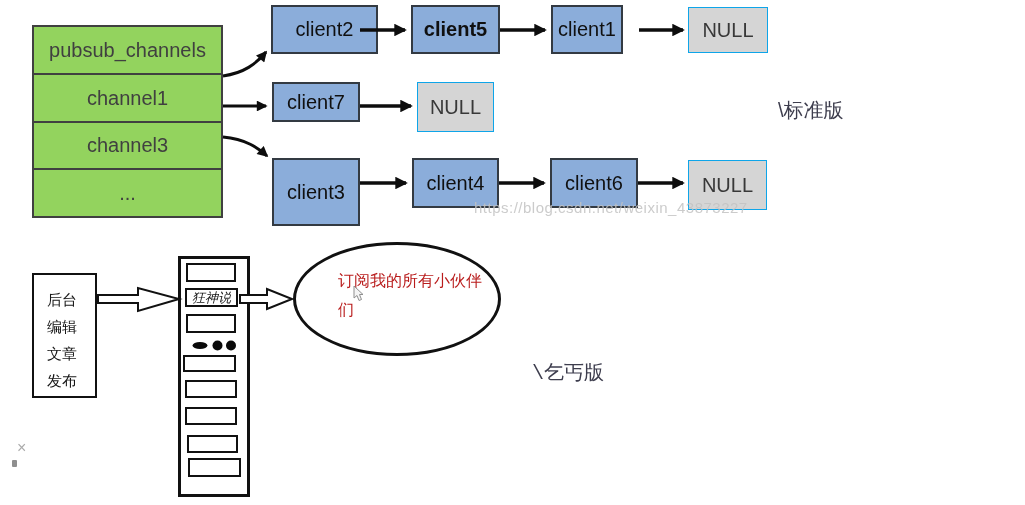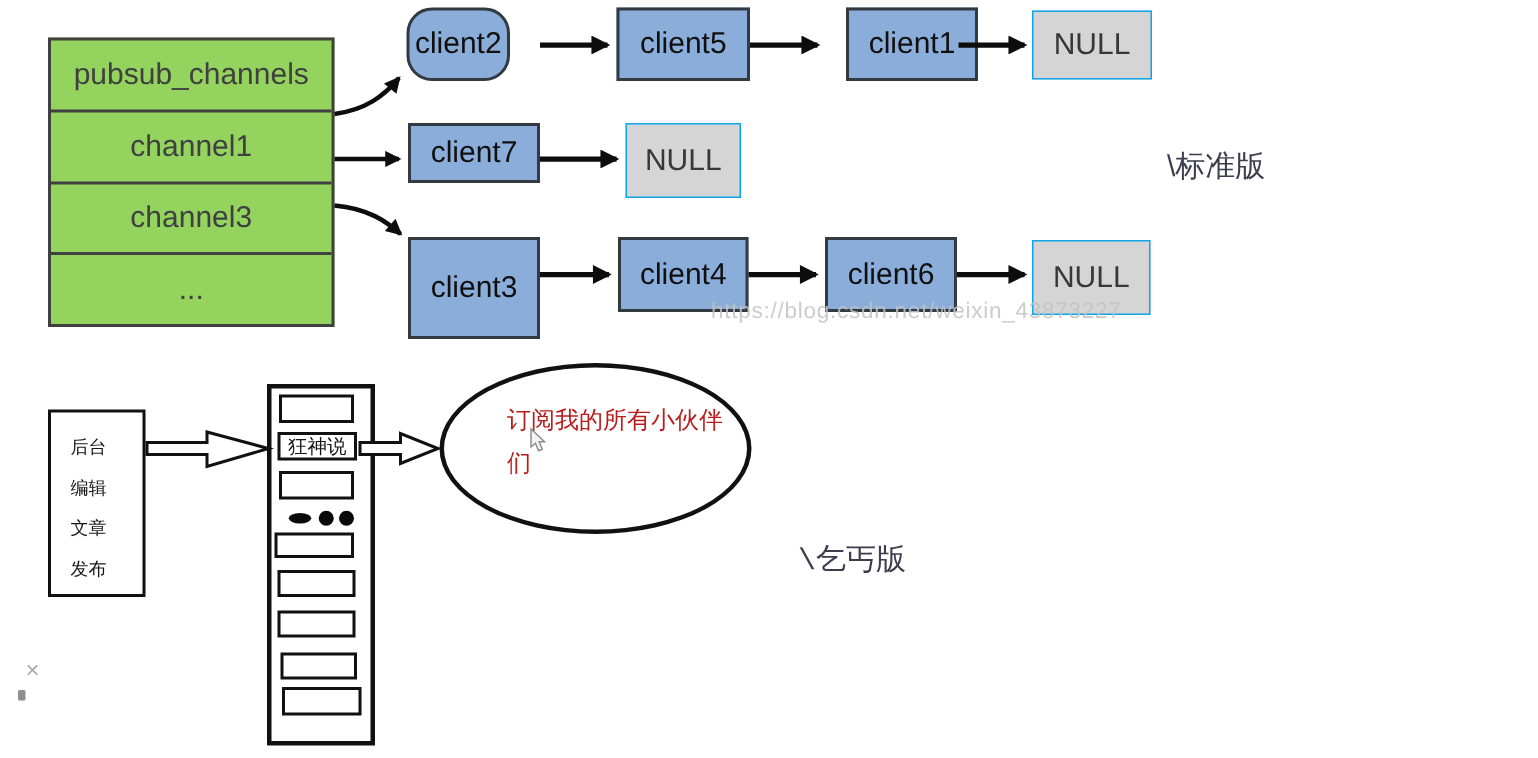--- a/index.html
+++ b/index.html
@@ -56,21 +56,21 @@
     font-size:15px;color:var(--watermark-grey);opacity:.85;
     letter-spacing:.5px;white-space:nowrap;
   }
 
   
   .publisher-box{
     position:absolute;left:32px;top:273px;width:65px;height:125px;
     border:2px solid var(--diagram-ink);background:#fff;
     padding:11px 0 0 13px;
   }
-  .publisher-line{font-size:12px;color:#151515;line-height:27px;font-family:Liberation Mono, monospace;}
+  .publisher-line{font-size:15px;color:#151515;line-height:27px;}
 
   .tower{
     position:absolute;left:178px;top:256px;width:72px;height:241px;
     border:3px solid var(--diagram-ink);background:#fff;
   }
   .slot{
     position:absolute;border:2.5px solid var(--diagram-ink);background:#fff;
     display:flex;align-items:center;justify-content:center;
   }
   .slot.labeled{font-size:13px;color:#151515;white-space:nowrap;overflow:hidden;}
@@ -106,23 +106,23 @@
 
 <div id="canvas">
 
   <div class="pubsub-table">
     <div class="pubsub-row header">pubsub_channels</div>
     <div class="pubsub-row">channel1</div>
     <div class="pubsub-row">channel3</div>
     <div class="pubsub-row">...</div>
   </div>
 
-  <div class="node-box client" style="left:271px;top:5px;width:69px;height:49px;border-radius:17px;">client2</div>
-  <div class="node-box client" style="left:411px;top:5px;width:89px;height:49px;">client5</div>
-  <div class="node-box client" style="left:564px;top:5px;width:88px;height:49px;">client1</div>
+  <div class="node-box client" style="left:271px;top:5px;width:107px;height:49px;">client2</div>
+  <div class="node-box client" style="left:411px;top:5px;width:89px;height:49px;font-weight:bold;">client5</div>
+  <div class="node-box client" style="left:551px;top:5px;width:72px;height:49px;">client1</div>
   <div class="node-box null-box" style="left:688px;top:7px;width:80px;height:46px;">NULL</div>
 
   <div class="node-box client" style="left:272px;top:82px;width:88px;height:40px;">client7</div>
   <div class="node-box null-box" style="left:417px;top:82px;width:77px;height:50px;">NULL</div>
 
   <div class="node-box client" style="left:272px;top:158px;width:88px;height:68px;">client3</div>
   <div class="node-box client" style="left:412px;top:158px;width:87px;height:50px;">client4</div>
   <div class="node-box client" style="left:550px;top:158px;width:88px;height:50px;">client6</div>
   <div class="node-box null-box" style="left:688px;top:160px;width:79px;height:50px;">NULL</div>
 
@@ -132,21 +132,21 @@
 
   <div class="publisher-box">
     <div class="publisher-line">后台</div>
     <div class="publisher-line">编辑</div>
     <div class="publisher-line">文章</div>
     <div class="publisher-line">发布</div>
   </div>
 
   <div class="tower"></div>
   <div class="slot" style="left:186px;top:263px;width:50px;height:19px;"></div>
-  <div class="slot labeled" style="left:185px;top:288px;width:53px;height:19px;">狂神说</div>
+  <div class="slot labeled" style="left:185px;top:288px;width:53px;height:19px;font-style:italic;">狂神说</div>
   <div class="slot" style="left:186px;top:314px;width:50px;height:19px;"></div>
   <div class="slot" style="left:183px;top:355px;width:53px;height:17px;"></div>
   <div class="slot" style="left:185px;top:380px;width:52px;height:18px;"></div>
   <div class="slot" style="left:185px;top:407px;width:52px;height:18px;"></div>
   <div class="slot" style="left:187px;top:435px;width:51px;height:18px;"></div>
   <div class="slot" style="left:188px;top:458px;width:53px;height:19px;"></div>
 
   <div class="subscriber-ellipse"></div>
   <div class="subscriber-text">
     <div>订阅我的所有小伙伴</div>

